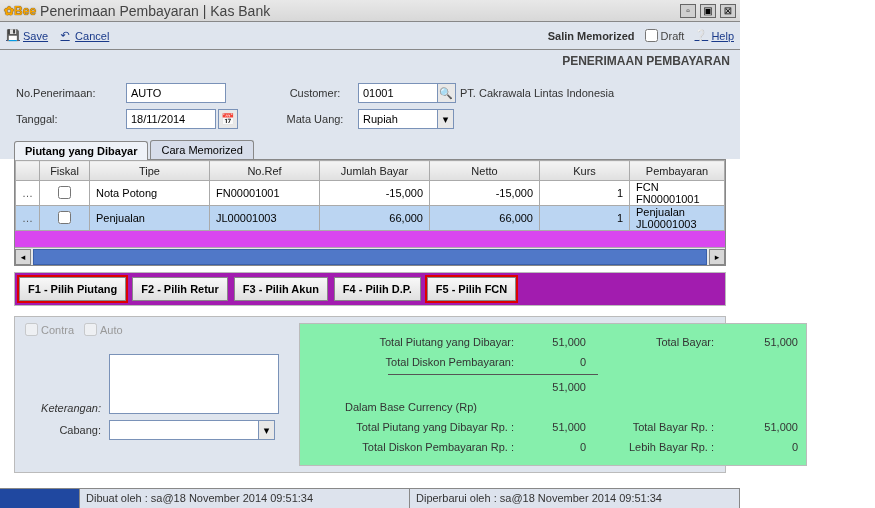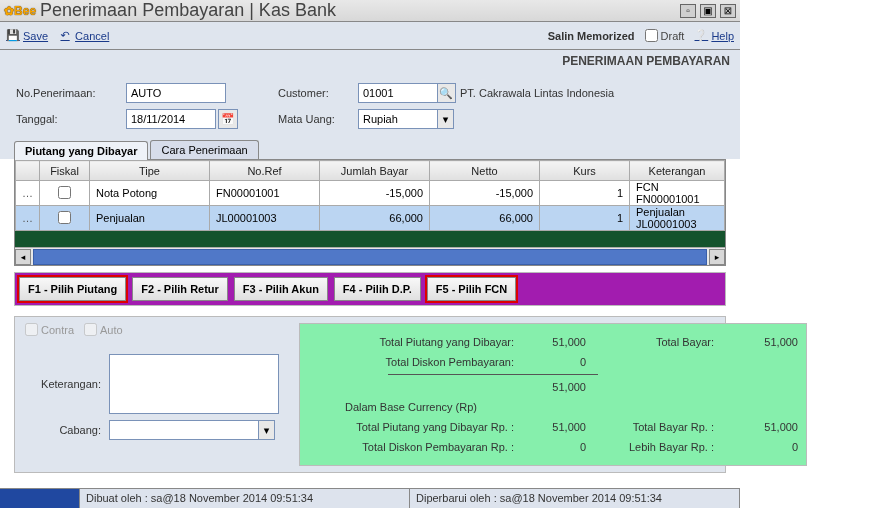--- a/index.html
+++ b/index.html
@@ -2,45 +2,45 @@
 <html><head>
 <meta charset="utf-8">
 <style>
   * { box-sizing: border-box; margin: 0; padding: 0; }
   body { font-family: Tahoma, Verdana, sans-serif; font-size: 11px; background: #fff; color: #000; }
   .window { width: 740px; height: 508px; background: #fff; position: relative; }
   .titlebar { height: 22px; background: linear-gradient(#e8e8e8,#d8d8d8); border-bottom: 1px solid #888; display: flex; align-items: center; padding: 0 4px; justify-content: space-between; }
   .titlebar-left { display:flex; align-items:center; gap:4px; }
   .titlebar-right { display:flex; align-items:center; gap:4px; }
   .bee-logo { font-weight: bold; color:#f7a400; font-size:12px; text-shadow:0 0 1px #000; }
-  .title-text { color:#444; font-size:18px; }
+  .title-text { color:#444; font-size:14px; }
   .win-btn { width:16px; height:14px; border:1px solid #666; background:#d0d0d0; display:inline-flex; align-items:center; justify-content:center; font-size:10px; cursor:pointer; }
   .toolbar { height: 28px; background:#dfe5ee; border-bottom:1px solid #888; display:flex; align-items:center; justify-content:space-between; padding:0 6px; }
   .toolbar-left, .toolbar-right { display:flex; align-items:center; gap:10px; }
   .tool-btn { display:flex; align-items:center; gap:3px; cursor:pointer; color:#1a3a8a; text-decoration:underline; }
   .tool-btn .icon { width:14px; height:14px; display:inline-flex; align-items:center; justify-content:center; }
   .checkbox-lbl { display:flex; align-items:flex-end; gap:3px; color:#444; }
   .content { padding:0 0 0 0; }
   .section-title { background:#dfe5ee; color:#444; font-weight:bold; text-align:right; padding:4px 10px; font-size:12px; }
   .form-panel { padding: 8px 16px 2px 16px; background:#dfe5ee; }
   .form-row { display:flex; align-items:center; height:26px; }
   .form-lbl-l { width:110px; text-align:left; padding-right:6px; color:#333; }
-  .form-lbl-r { width:80px; text-align:left; padding-right:6px; color:#333; }
+  .form-lbl-r { width:80px; text-align:center; padding-right:6px; color:#333; }
   .text-input { height:20px; border:1px solid #7a92b8; background:#fff; padding:0 4px; font-size:11px; }
   .w90 { width:90px; } .w100{width:100px;} .w80{width:80px;}
   .cal-btn { width:20px; height:20px; border:1px solid #7a92b8; background:#e8e8e8; margin-left:2px; cursor:pointer; display:inline-flex; align-items:center; justify-content:center; }
   .mag-btn { width:18px; height:20px; border:1px solid #7a92b8; border-left:none; background:#e8e8e8; cursor:pointer; display:inline-flex; align-items:center; justify-content:center; }
   .combo { display:flex; }
   .combo .caret { width:16px; height:20px; border:1px solid #7a92b8; border-left:none; background:#e8e8e8; display:flex;align-items:center;justify-content:center; cursor:pointer; }
   .cust-name { margin-left:4px; color:#333; }
   .tabs { padding: 6px 14px 0 14px; background:#dfe5ee; }
   .tab-strip { display:flex; }
   .tab { padding:3px 10px; border:1px solid #888; border-bottom:none; background:#d7ddea; margin-right:2px; font-size:11px; border-radius:3px 3px 0 0; cursor:pointer; }
   .tab.active { background:#eef2f8; font-weight:bold; position:relative; top:1px; }
-  .grid-wrap { margin:0 14px; border:1px solid #888; background:#14532d; }
+  .grid-wrap { margin:0 14px; border:1px solid #888; background:#d946ef; }
   .grid { width:100%; border-collapse:collapse; font-size:11px; }
   .grid th { background:linear-gradient(#f4f4f4,#e0e0e0); border:1px solid #aaa; height:20px; font-weight:normal; color:#222; padding:0 4px; }
   .grid td { border:1px solid #aaa; height:20px; padding:0 6px; }
   .row-handle { width:18px; background:#e8e8e8; text-align:center; color:#555; }
   .grid .r1 td { background:#fff; }
   .grid .r2 td { background:#bbd5f2; }
   .num { text-align:right; }
   .hscroll { height:18px; background:#e8e8e8; border-top:1px solid #aaa; display:flex; align-items:center; }
   .hscroll .arrow { width:16px; height:16px; border:1px solid #888; background:#d8d8d8; display:flex;align-items:center;justify-content:center; font-size:9px; cursor:pointer; }
   .hscroll .track { flex:1; height:16px; background:#5078c8; margin:0 2px; border:1px solid #3a5faa; }
@@ -135,36 +135,36 @@
               <span class="caret">▾</span>
             </div>
           </div>
         </div>
       </div>
     </div>
 
     <div class="tabs">
       <div class="tab-strip">
         <div class="tab active">Piutang yang Dibayar</div>
-        <div class="tab">Cara Penerimaan</div>
+        <div class="tab">Cara Memorized</div>
       </div>
     </div>
 
     <div class="grid-wrap">
       <table class="grid">
         <thead>
           <tr>
             <th style="width:18px;"></th>
             <th style="width:50px;">Fiskal</th>
             <th style="width:120px;">Tipe</th>
             <th style="width:110px;">No.Ref</th>
             <th style="width:110px;">Jumlah Bayar</th>
             <th style="width:110px;">Netto</th>
             <th style="width:90px;">Kurs</th>
-            <th>Keterangan</th>
+            <th>Pembayaran</th>
           </tr>
         </thead>
         <tbody>
           <tr class="r1">
             <td class="row-handle">…</td>
             <td style="text-align:center;"><input type="checkbox" style=""></td>
             <td>Nota Potong</td>
             <td>FN00001001</td>
             <td class="num">-15,000</td>
             <td class="num">-15,000</td>
@@ -204,21 +204,21 @@
         <div class="chk-row">
           <label class="disabled-chk">
               <input type="checkbox" disabled="" style="">
               <span>Contra</span>
             </label>
           <label class="disabled-chk">
               <input type="checkbox" disabled="" style="">
               <span>Auto</span>
             </label>
         </div>
-        <div class="fld-row" style="align-items:center; margin-top:12px;">
+        <div class="fld-row" style="align-items:flex-end; margin-top:12px;font-style:italic;">
           <span class="lbl">Keterangan:</span>
           <textarea class="textarea" style=""></textarea>
         </div>
         <div class="fld-row">
           <span class="lbl">Cabang:</span>
           <div class="combo">
             <input class="text-input" style="width: 150px;">
             <span class="caret">▾</span>
           </div>
         </div>

